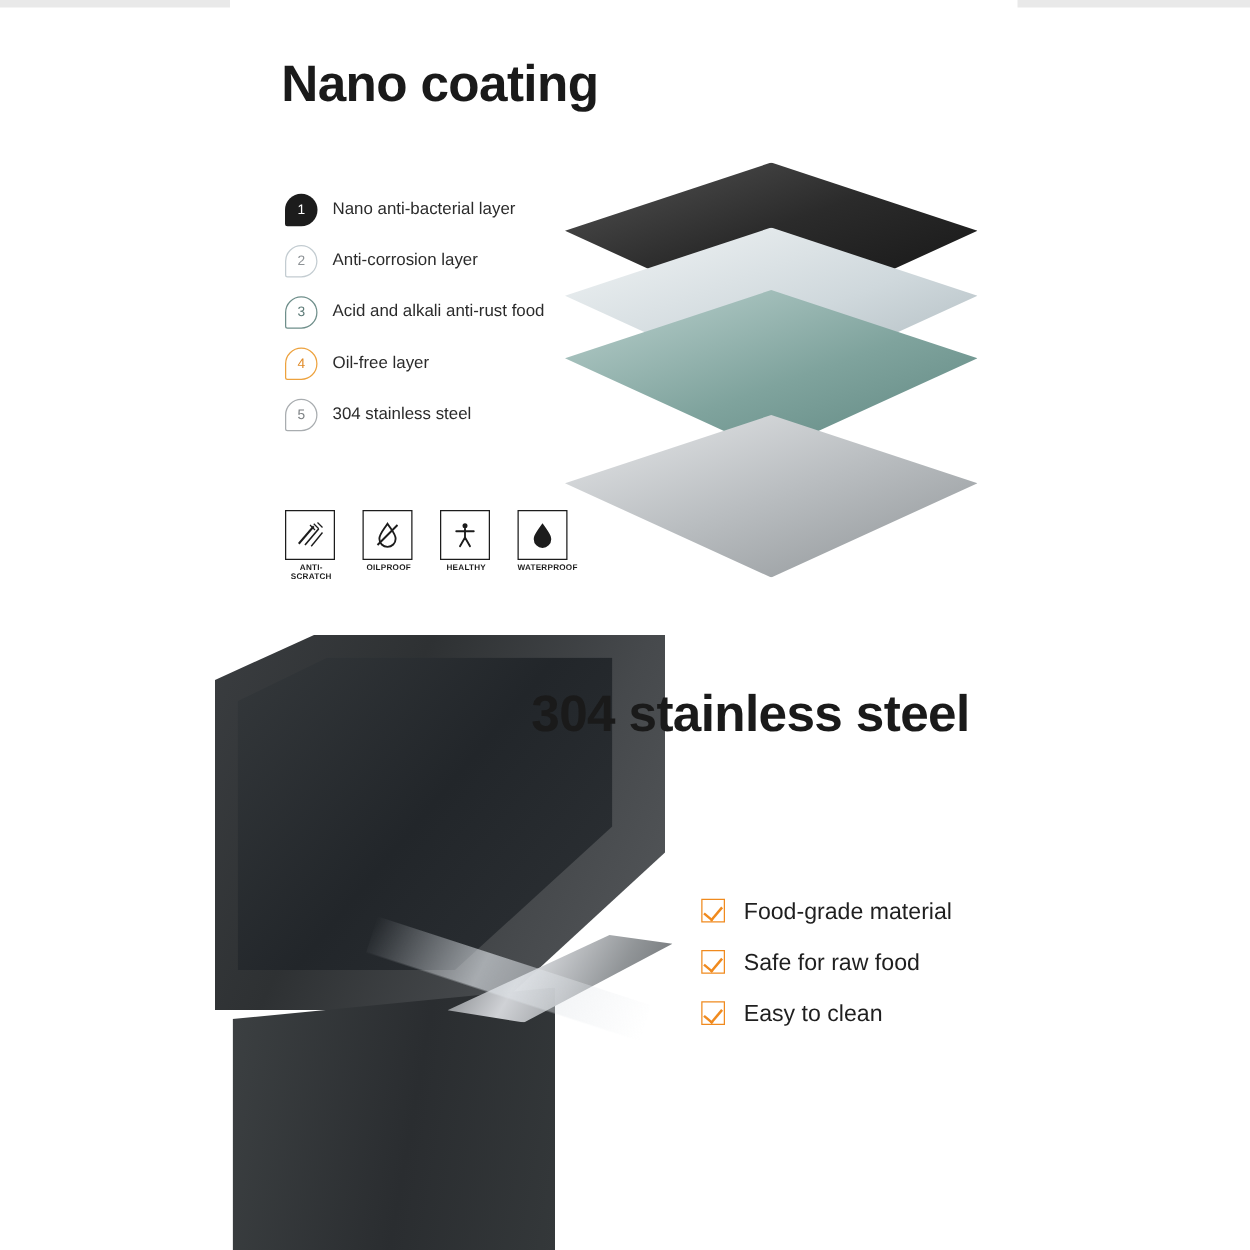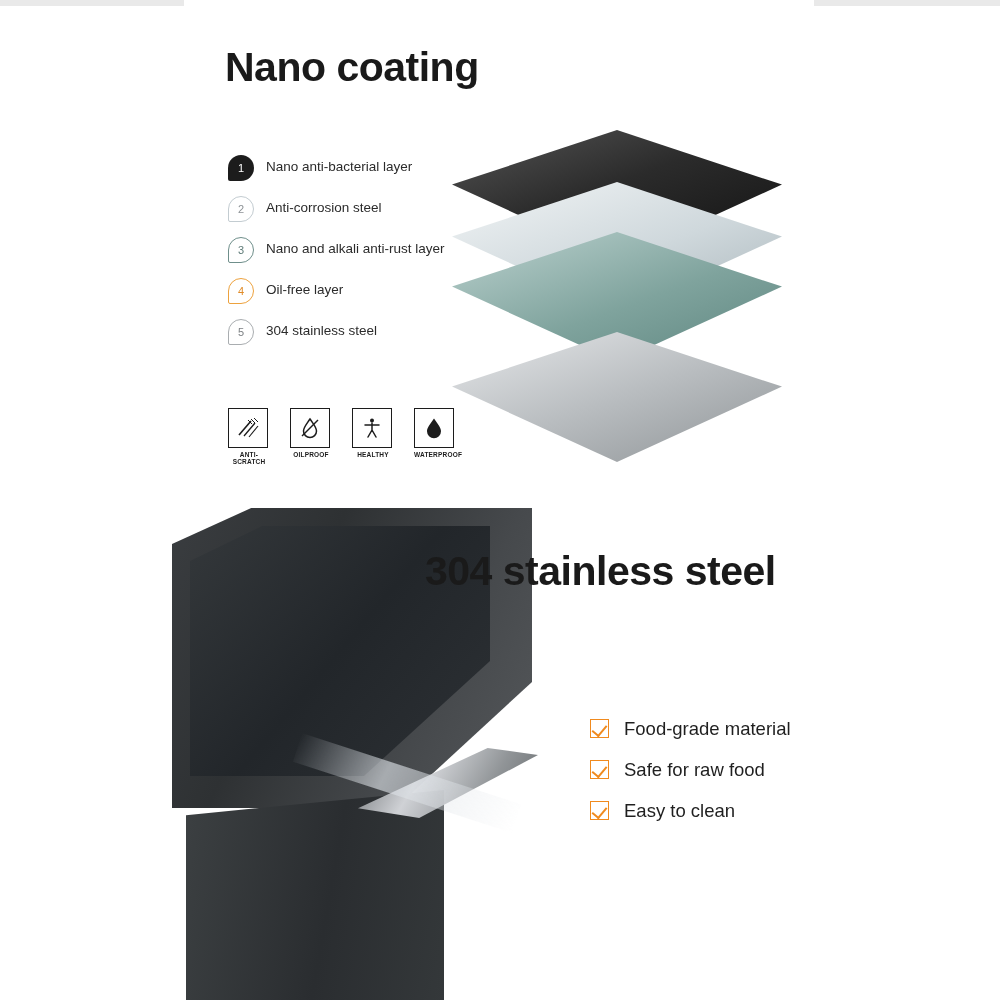--- a/index.html
+++ b/index.html
@@ -136,21 +136,21 @@
   .title-steel {
     position: absolute;
     left: 425px; top: 48px;
     font-size: 41px;
     font-weight: bold;
     letter-spacing: -0.5px;
     color: #1a1a1a;
   }
   .feature-list {
     position: absolute;
-    left: 590px; top: 208px;
+    left: 561px; top: 208px;
   }
   .feature-row {
     display: flex;
     align-items: center;
     height: 41px;
   }
   .check-box {
     width: 19px; height: 19px;
     border: 1.6px solid #f08a1e;
     box-sizing: border-box;
@@ -226,25 +226,25 @@
 
   <div class="title-nano">Nano coating</div>
 
   <div class="legend">
     <div class="legend-row">
       <div class="badge b1">1</div>
       <div class="legend-label">Nano anti-bacterial layer</div>
     </div>
     <div class="legend-row">
       <div class="badge b2">2</div>
-      <div class="legend-label">Anti-corrosion steel</div>
+      <div class="legend-label">Anti-corrosion layer</div>
     </div>
     <div class="legend-row">
       <div class="badge b3">3</div>
-      <div class="legend-label">Nano and alkali anti-rust layer</div>
+      <div class="legend-label">Acid and alkali anti-rust food</div>
     </div>
     <div class="legend-row">
       <div class="badge b4">4</div>
       <div class="legend-label">Oil-free layer</div>
     </div>
     <div class="legend-row">
       <div class="badge b5">5</div>
       <div class="legend-label">304 stainless steel</div>
     </div>
   </div>

